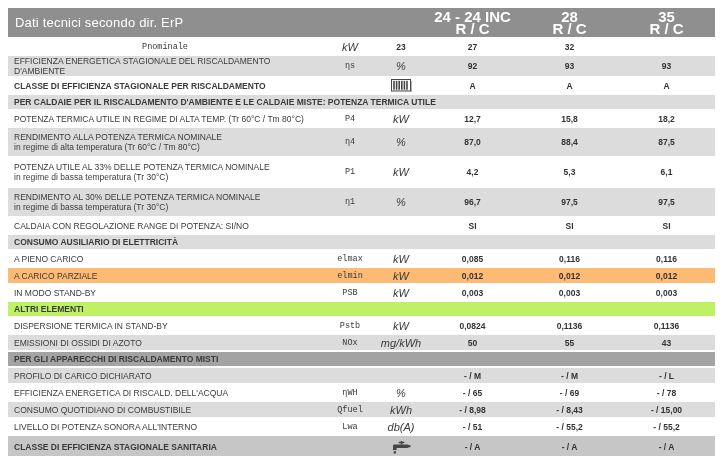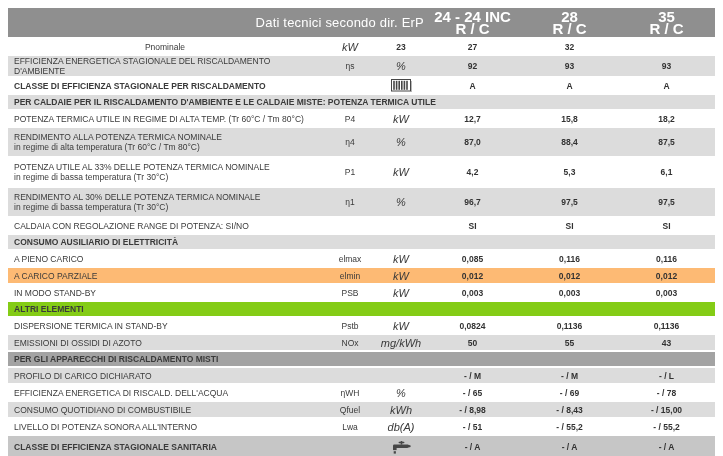--- a/index.html
+++ b/index.html
@@ -26,29 +26,29 @@
     display:grid;
     grid-template-columns:1fr 56px 46px 97px 97px 97px;
     align-items:center;
     min-height:31px;
     border-bottom:2px solid #ffffff;
     box-sizing:border-box;
   }
   .h-title {
     grid-column:1 / 4;
     color:#ffffff; font-size:13px; font-weight:400;
-    padding-left:7px; letter-spacing:0.2px;text-align:right;
+    padding-left:7px; letter-spacing:0.2px;
   }
   .h-col { text-align:center; color:#ffffff; font-weight:bold; font-size:15px; line-height:12px; }
 
   .c { box-sizing:border-box; }
   .c.label { padding-left:6px; padding-right:4px; }
   .l1 { font-size:8.5px; color:#3a3a3a; line-height:10px; }
   .l2 { font-size:8.5px; color:#3a3a3a; line-height:10px; }
-  .sym { text-align:center; font-size:8.5px; color:#3a3a3a; }
+  .sym { text-align:center; font-size:8.5px; color:#3a3a3a;font-family:Liberation Mono, monospace; }
   .unit { text-align:center; font-size:11px; font-style:italic; color:#3a3a3a; line-height:0; }
   .unit .u-txt { line-height:10px; display:inline-block; }
   .val { text-align:center; font-size:8.5px; font-weight:bold; color:#323232; }
   .section .l1 { font-weight:bold; }
   .has-icon .l1 { font-weight:bold; }
   .footer .l1 { font-weight:bold; }
   .unit svg { vertical-align:middle; }
 </style>
 </head>
 <body>
@@ -199,21 +199,21 @@
     <div class="c label">
       <div class="l1">IN MODO STAND-BY</div>
 
     </div>
     <div class="c sym">PSB</div>
     <div class="c unit"><span class="u-txt">kW</span></div>
     <div class="c val">0,003</div>
     <div class="c val">0,003</div>
     <div class="c val">0,003</div>
   </div>
-      <div class="row section" style="background: #84cc16;">
+      <div class="row section" style="background: #bef264;">
     <div class="c label">
       <div class="l1">ALTRI ELEMENTI</div>
     </div>
   </div>
       <div class="row" style="background: rgb(255, 255, 255);">
     <div class="c label">
       <div class="l1">DISPERSIONE TERMICA IN STAND-BY</div>
 
     </div>
     <div class="c sym">Pstb</div>

